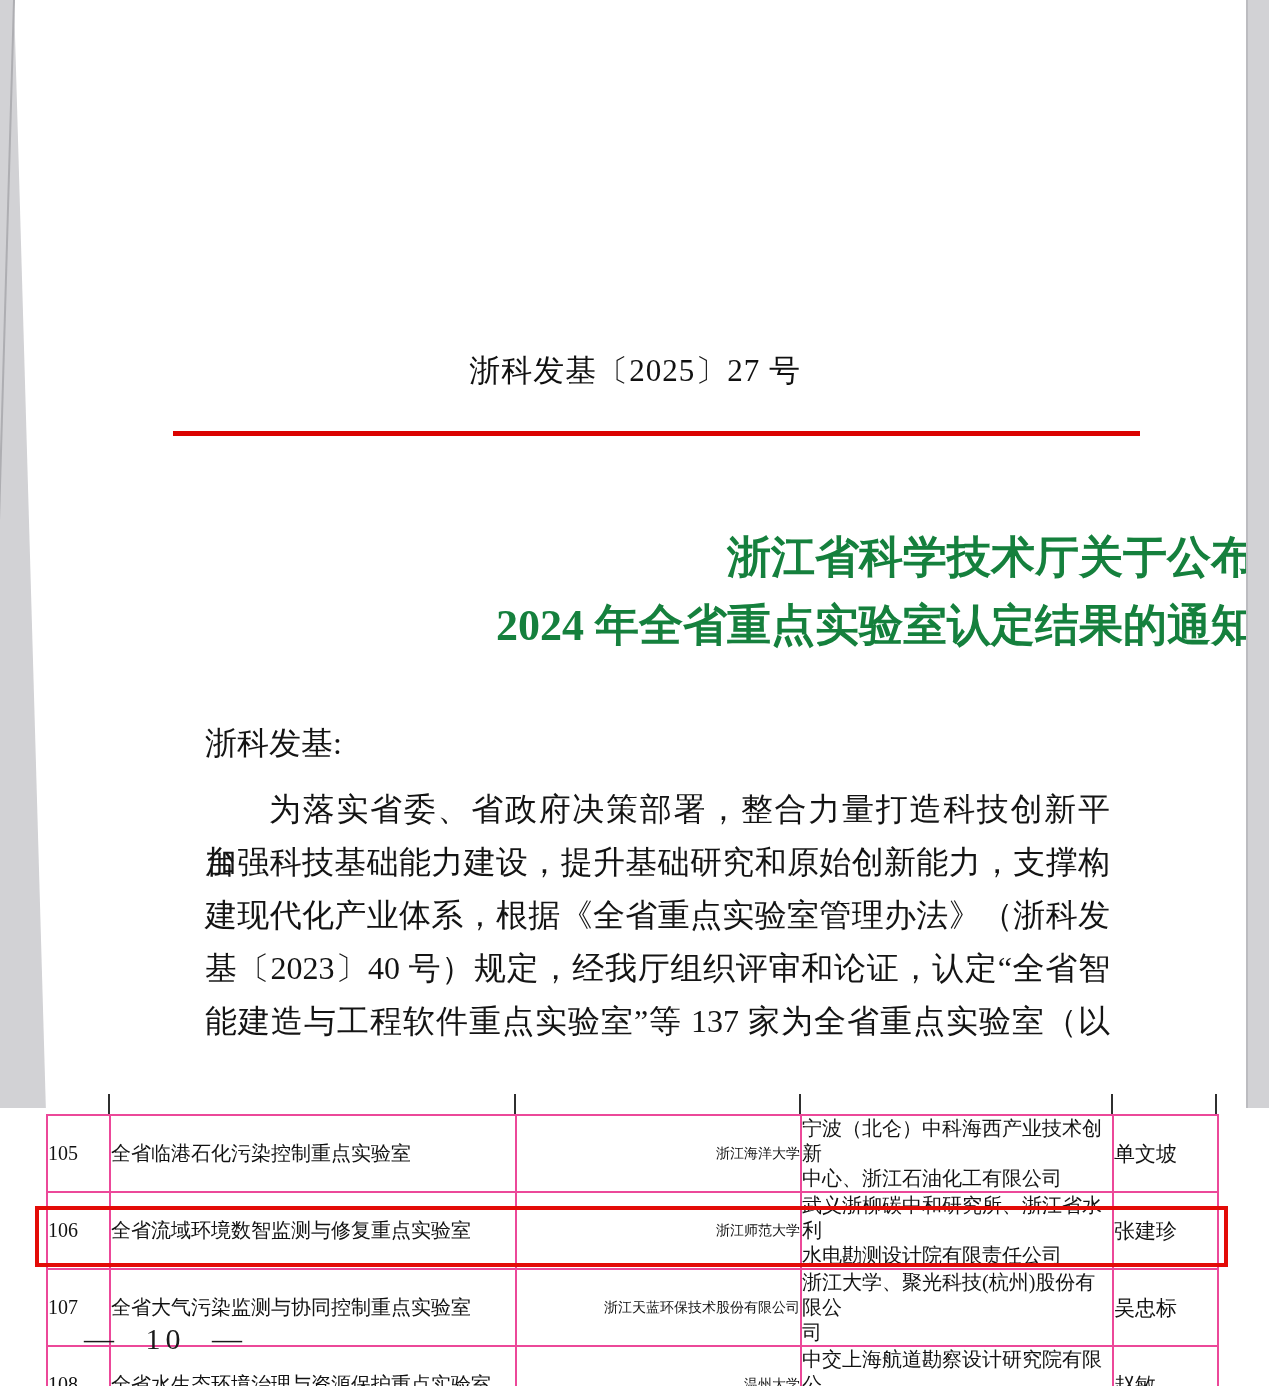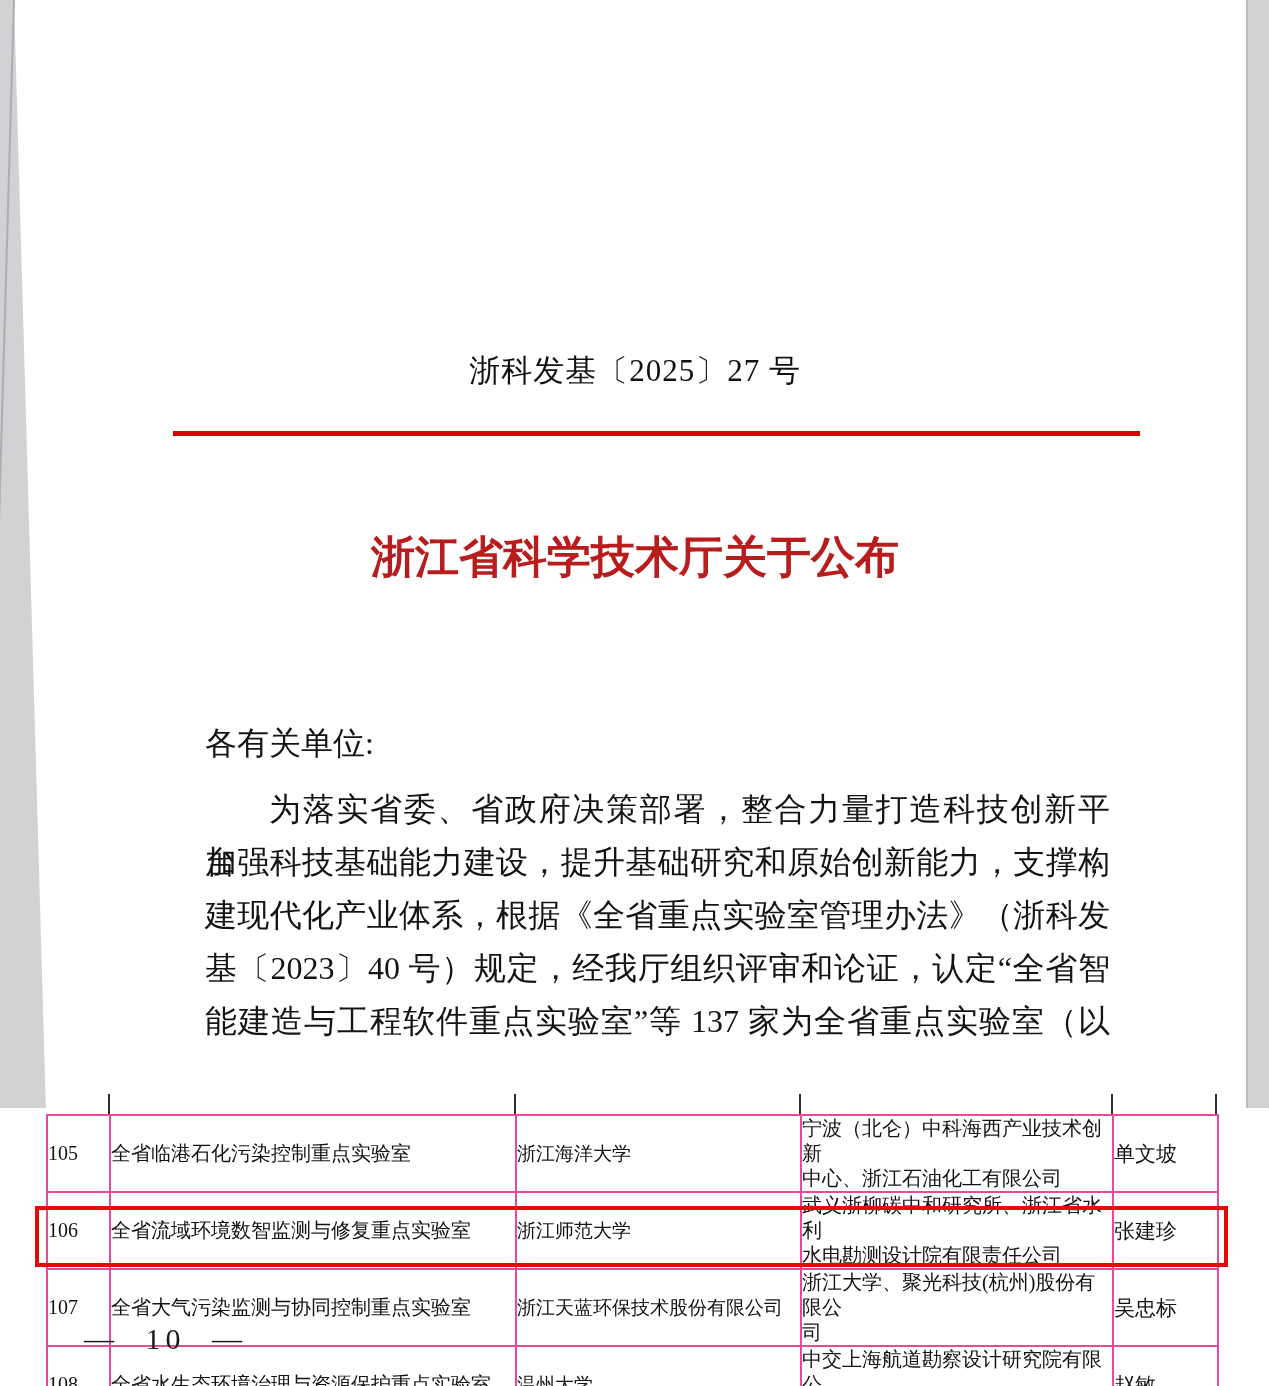--- a/index.html
+++ b/index.html
@@ -35,22 +35,22 @@
   }
   .doc-number {
     position:absolute; top:350px; left:15px; width:1240px;
     text-align:center; font-size:31px; color:#111111; letter-spacing:1px;
   }
   .red-rule {
     position:absolute; left:173px; top:431px; width:967px; height:5px;
     background:#db0200;
   }
   .notice-title {
-    position:absolute; left:15px; width:1240px; text-align:center;
-    font-weight:bold; font-size:44px; color:#b91c1c; white-space:nowrap;
+    position:absolute; left:15px; width:1240px; text-align:right;
+    font-weight:bold; font-size:44px; color:#15803d; white-space:nowrap;
   }
   .notice-title.l1 { top:528px; }
   .notice-title.l2 { top:596px; }
   .salutation {
     position:absolute; left:205px; top:722px; font-size:32px;
   }
   .body-text {
     position:absolute; left:205px; top:783px; width:905px; font-size:32px;
   }
   .body-line {
@@ -70,21 +70,21 @@
   table.results {
     position:absolute; left:46px; top:1114px; width:1171px;
     border-collapse:collapse; table-layout:fixed;
   }
   table.results td {
     border:2px solid #ec4899; padding:0; color:#121212;
     overflow:hidden; vertical-align:middle;
   }
   td.no  { text-align:left; font-size:20px; }
   td.lab { padding-left:16px; font-size:20px; white-space:nowrap; }
-  td.inst{ padding-left:13px; font-size:19px; white-space:nowrap; }
+  td.inst{ padding-left:13px; font-size:14px; white-space:nowrap;text-align:right; }
   td.part{ padding:2px 4px 2px 9px; font-size:20px; line-height:25px; white-space:pre-line; }
   td.dir { text-align:left; font-size:21px; }
   tr.r1 { height:51px; } tr.r2 { height:48px; }
   tr.r3 { height:50px; } tr.r4 { height:49px; }
   .highlight-box {
     position:absolute; left:35px; top:1206px; width:1193px; height:61px;
     border:4px solid #e30b07; box-sizing:border-box; pointer-events:none;
   }
   .page-number {
     position:absolute; left:84px; top:1322px; font-size:30px;
@@ -95,21 +95,22 @@
 <body>
 
 <div class="canvas">
 
   <div class="upper-bg"></div>
 
   <div class="page">
     <div class="doc-number">浙科发基〔2025〕27 号</div>
     <div class="red-rule"></div>
     <div class="notice-title l1">浙江省科学技术厅关于公布</div>
-    <div class="salutation">各有关单位:</div>
+    <div class="notice-title l2">2024 年全省重点实验室认定结果的通知</div>
+    <div class="salutation">浙科发基:</div>
     <div class="body-text">
       <div class="body-line first">为落实省委、省政府决策部署，整合力量打造科技创新平台，</div>
       <div class="body-line">加强科技基础能力建设，提升基础研究和原始创新能力，支撑构</div>
       <div class="body-line">建现代化产业体系，根据《全省重点实验室管理办法》（浙科发</div>
       <div class="body-line">基〔2023〕40 号）规定，经我厅组织评审和论证，认定“全省智</div>
       <div class="body-line">能建造与工程软件重点实验室”等 137 家为全省重点实验室（以</div>
     </div>
   </div>
 
   <div class="edge-left"></div>

